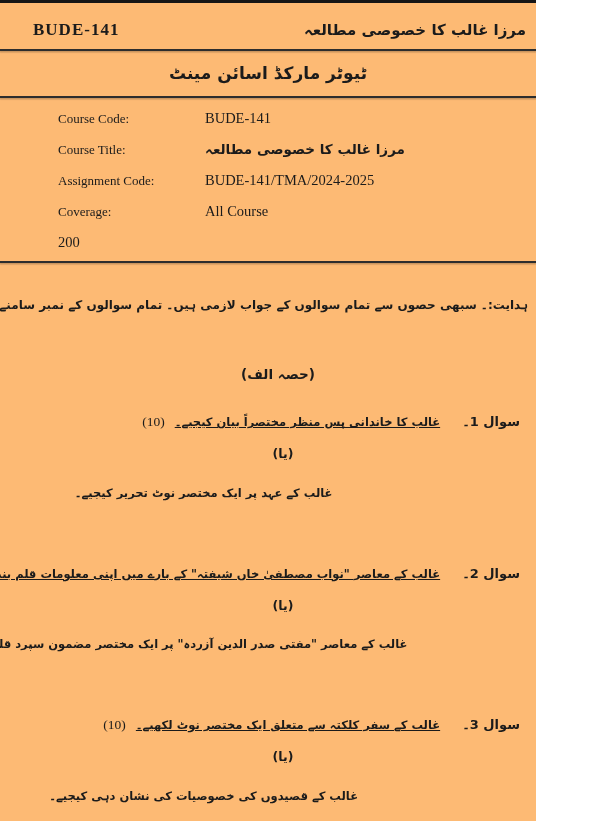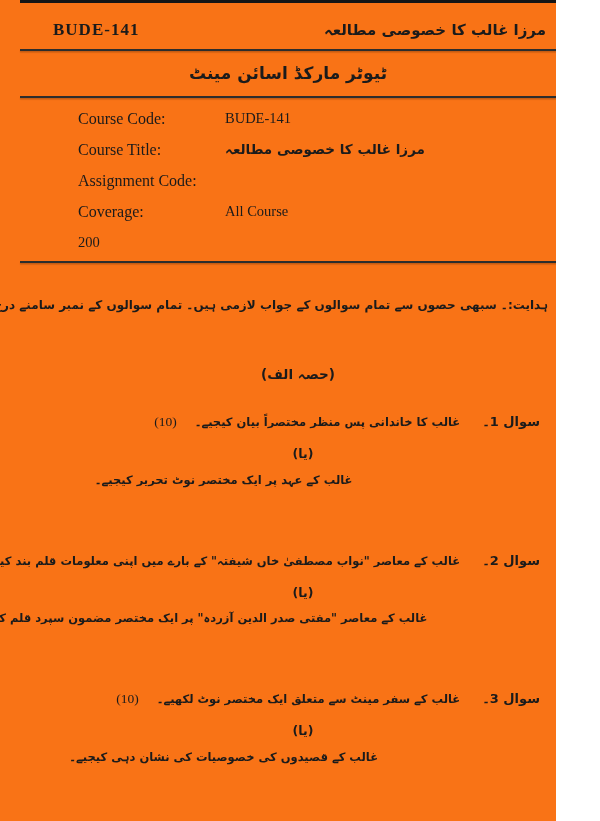--- a/index.html
+++ b/index.html
@@ -1,38 +1,38 @@
 <!DOCTYPE html>
 <html lang="ur"><head>
 <meta charset="utf-8">
 <style>
   html,body{margin:0;padding:0;background:#ffffff;}
   .page{
-    width:536px;height:821px;background:#f97316;overflow:hidden;
-    font-family:"Liberation Serif",serif;color:#1b1b1b;position:relative;padding-left:20px;
+    width:536px;height:821px;background:#fdba74;overflow:hidden;
+    font-family:"Liberation Serif",serif;color:#1b1b1b;position:relative;
   }
   .top-bar{height:3px;background:#161616;}
   .header-row{
     display:flex;justify-content:space-between;align-items:flex-end;
     padding:17px 10px 9px 33px;
   }
   .course-code{
     font:600 17px/1.2 "Liberation Serif",serif;letter-spacing:1px;
   }
   .hdr-title-ur{
     font:bold 15px/1.3 "DejaVu Sans",sans-serif;direction:rtl;
   }
   .rule{height:2px;background:#2d2d2d;box-shadow:0 1.5px 1px rgba(0,0,0,0.22);}
   .assignment-title{
     text-align:center;padding:11px 0 12px;
     font:bold 17px/1.3 "DejaVu Sans",sans-serif;
   }
   .info-table{padding:5px 0 3px 58px;}
   .info-row{display:flex;align-items:center;height:31px;}
-  .info-label{width:147px;font-size:16px;flex:none;}
+  .info-label{width:147px;font-size:13px;flex:none;}
   .info-value{font-size:14.5px;}
   .info-value.urdu{
     font:bold 13.5px/1.3 "DejaVu Sans",sans-serif;
     direction:rtl;unicode-bidi:isolate;display:inline-block;
   }
   .instruction{
     margin-top:34px;padding:0 8px;direction:rtl;text-align:right;
     font:bold 12px/1.45 "DejaVu Sans",sans-serif;white-space:nowrap;
   }
   .section-heading{
@@ -41,32 +41,32 @@
   }
   .questions{margin-top:30px;}
   .question{margin-bottom:62px;}
   .q-line1{
     display:flex;direction:rtl;align-items:baseline;padding-right:16px;
   }
   .q-number{
     font:bold 13px/1.4 "DejaVu Sans",sans-serif;margin-left:22px;white-space:nowrap;flex:none;
   }
   .q-text{
-    font:bold 11.5px/1.55 "DejaVu Sans",sans-serif;white-space:nowrap;
+    font:bold 11.5px/1.55 "DejaVu Sans",sans-serif;white-space:nowrap;text-decoration:underline;
   }
   .q-marks{
-    font:13.5px/1.4 "Liberation Serif",serif;margin-right:18px;
+    font:13.5px/1.4 "Liberation Serif",serif;margin-right:10px;
     direction:ltr;unicode-bidi:isolate;flex:none;
   }
   .q-or{
     margin-top:14px;text-align:center;padding-left:30px;
     font:bold 12.5px/1.35 "DejaVu Sans",sans-serif;
   }
   .q-alt{
-    margin-top:9px;width:76%;text-align:center;direction:rtl;
+    margin-top:22px;width:76%;text-align:center;direction:rtl;
     font:bold 11.5px/1.55 "DejaVu Sans",sans-serif;white-space:nowrap;
   }
 </style>
 </head>
 <body>
 
 <div class="page">
 
   <div class="top-bar"></div>
 
@@ -85,20 +85,21 @@
     <div class="info-row">
       <div class="info-label">Course Code:</div>
       <div class="info-value">BUDE-141</div>
     </div>
     <div class="info-row">
       <div class="info-label">Course Title:</div>
       <div class="info-value urdu">مرزا غالب کا خصوصی مطالعہ</div>
     </div>
     <div class="info-row">
       <div class="info-label">Assignment Code:</div>
+      <div class="info-value">BUDE-141/TMA/2024-2025</div>
     </div>
     <div class="info-row">
       <div class="info-label">Coverage:</div>
       <div class="info-value">All Course</div>
     </div>
     <div class="info-row">
       <div class="info-value">200</div>
     </div>
   </div>
 
@@ -126,21 +127,21 @@
         <span class="q-text">غالب کے معاصر "نواب مصطفیٰ خاں شیفتہ" کے بارے میں اپنی معلومات قلم بند کیجیے۔</span>
         <span class="q-marks">(10)</span>
       </div>
       <div class="q-or">(یا)</div>
       <div class="q-alt">غالب کے معاصر "مفتی صدر الدین آزردہ" پر ایک مختصر مضمون سپرد قلم کیجیے۔</div>
     </div>
 
     <div class="question">
       <div class="q-line1">
         <span class="q-number">سوال 3۔</span>
-        <span class="q-text">غالب کے سفر مینٹ سے متعلق ایک مختصر نوٹ لکھیے۔</span>
+        <span class="q-text">غالب کے سفر کلکتہ سے متعلق ایک مختصر نوٹ لکھیے۔</span>
         <span class="q-marks">(10)</span>
       </div>
       <div class="q-or">(یا)</div>
       <div class="q-alt">غالب کے قصیدوں کی خصوصیات کی نشان دہی کیجیے۔</div>
     </div>
 
   </div>
 </div>
 
 </body></html>

